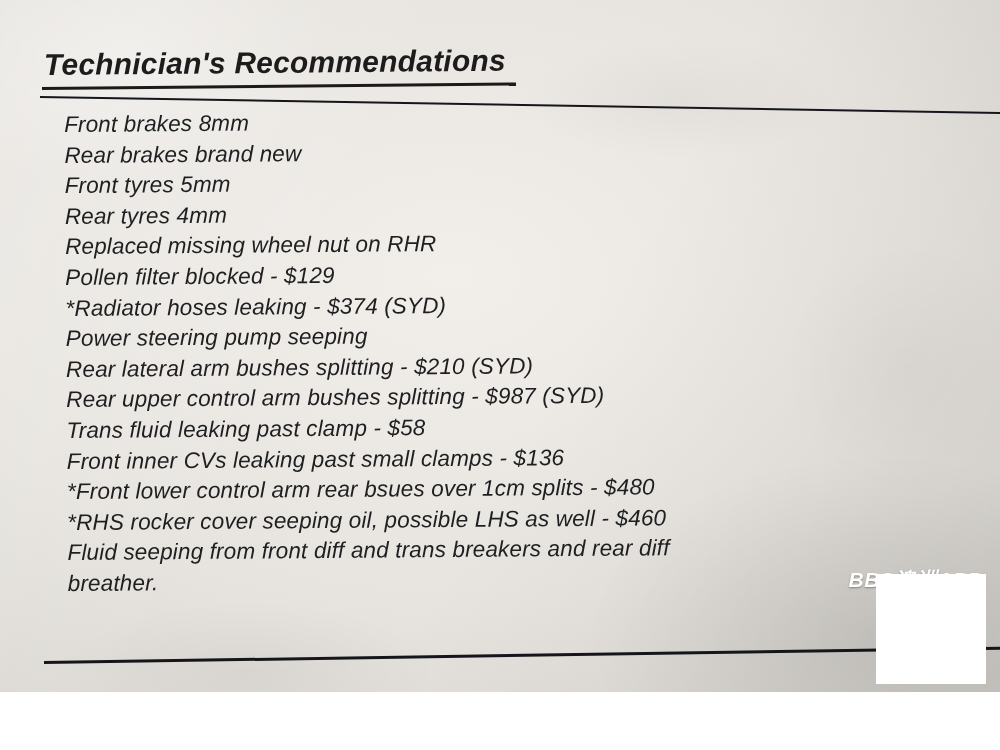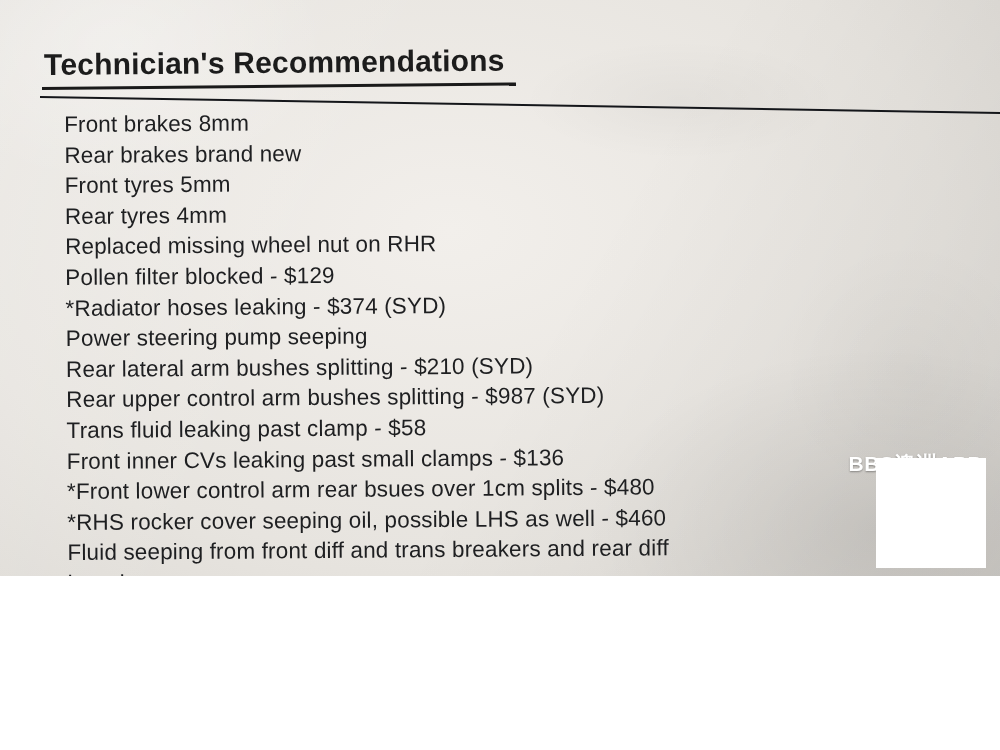--- a/index.html
+++ b/index.html
@@ -9,25 +9,26 @@
   body {
     width: 1000px;
     height: 750px;
     overflow: hidden;
     font-family: "Liberation Sans", sans-serif;
   }
 
   #page {
     position: relative;
     width: 1000px;
-    height: 576px;
+    height: 692px;
     background: #e9e6e1;
     background-image:
       radial-gradient(ellipse 900px 600px at 45% 40%, #f2efeb 0%, #e7e4df 55%, #dedbd6 80%, #d6d3ce 100%);
     overflow: hidden;
+    font-style: italic;
   }
 
   
   .grain {
     position: absolute;
     inset: 0;
     pointer-events: none;
     background:
       linear-gradient(115deg, rgba(255,255,255,0.22) 0%, rgba(255,255,255,0) 35%),
       linear-gradient(300deg, rgba(0,0,0,0.07) 0%, rgba(0,0,0,0) 45%),

